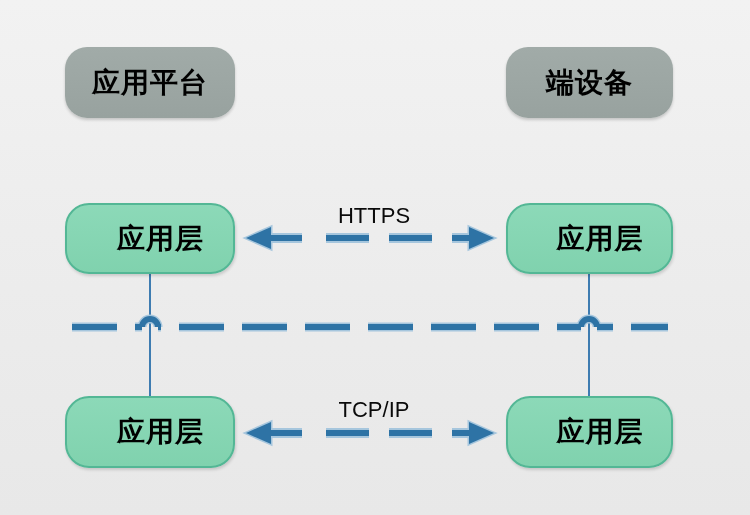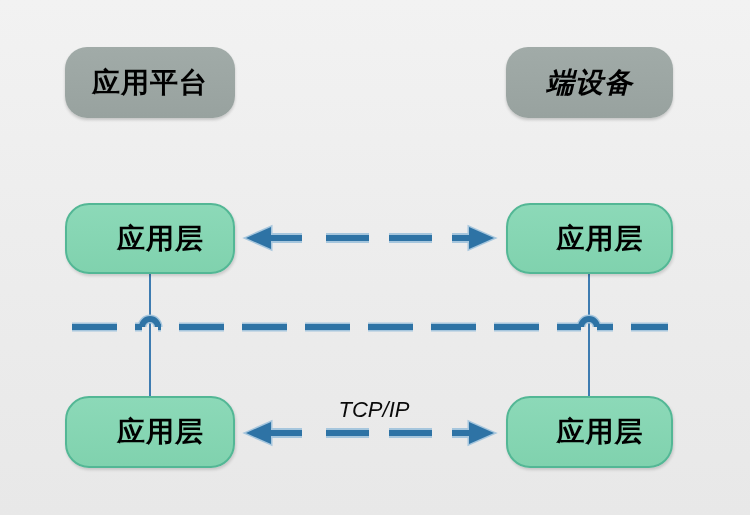--- a/index.html
+++ b/index.html
@@ -97,26 +97,27 @@
         <line x1="389" y1="433" x2="432" y2="433"></line>
         <line x1="452" y1="433" x2="471" y2="433"></line>
       </g>
       <polygon class="head" points="246,433 271,422 271,444"></polygon>
       <polygon class="head" points="494,433 469,422 469,444"></polygon>
     </g>
   </svg>
 
   <div class="node header-node" style="left:65px;top:47px;width:170px;height:71px;">应用平台</div>
 
-  <div class="node header-node" style="left:506px;top:47px;width:167px;height:71px;font-style:italic;">端设备</div>
+  <div class="node header-node" style="left:506px;top:47px;width:167px;height:71px;">端设备</div>
 
   <div class="node layer-node" style="left:65px;top:203px;width:170px;height:71px;">应用层</div>
 
   <div class="node layer-node" style="left:506px;top:203px;width:167px;height:71px;">应用层</div>
 
   <div class="node layer-node" style="left:65px;top:396px;width:170px;height:72px;">应用层</div>
 
   <div class="node layer-node" style="left:506px;top:396px;width:167px;height:72px;">应用层</div>
 
+  <div class="link-label" style="left:294px;top:203px;">HTTPS</div>
 
-  <div class="link-label" style="left:294px;top:397px;font-style:italic;">TCP/IP</div>
+  <div class="link-label" style="left:294px;top:397px;">TCP/IP</div>
 
 </div>
 
 </body></html>

